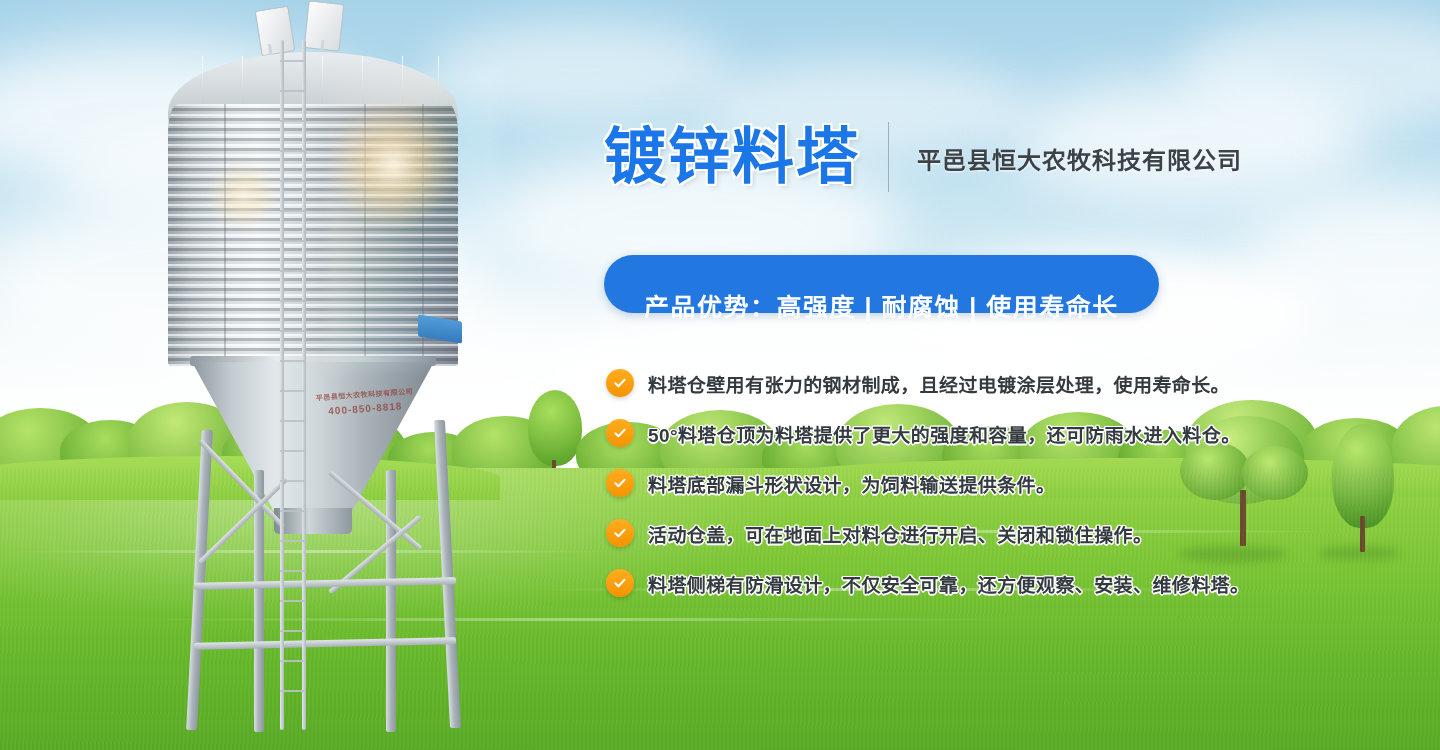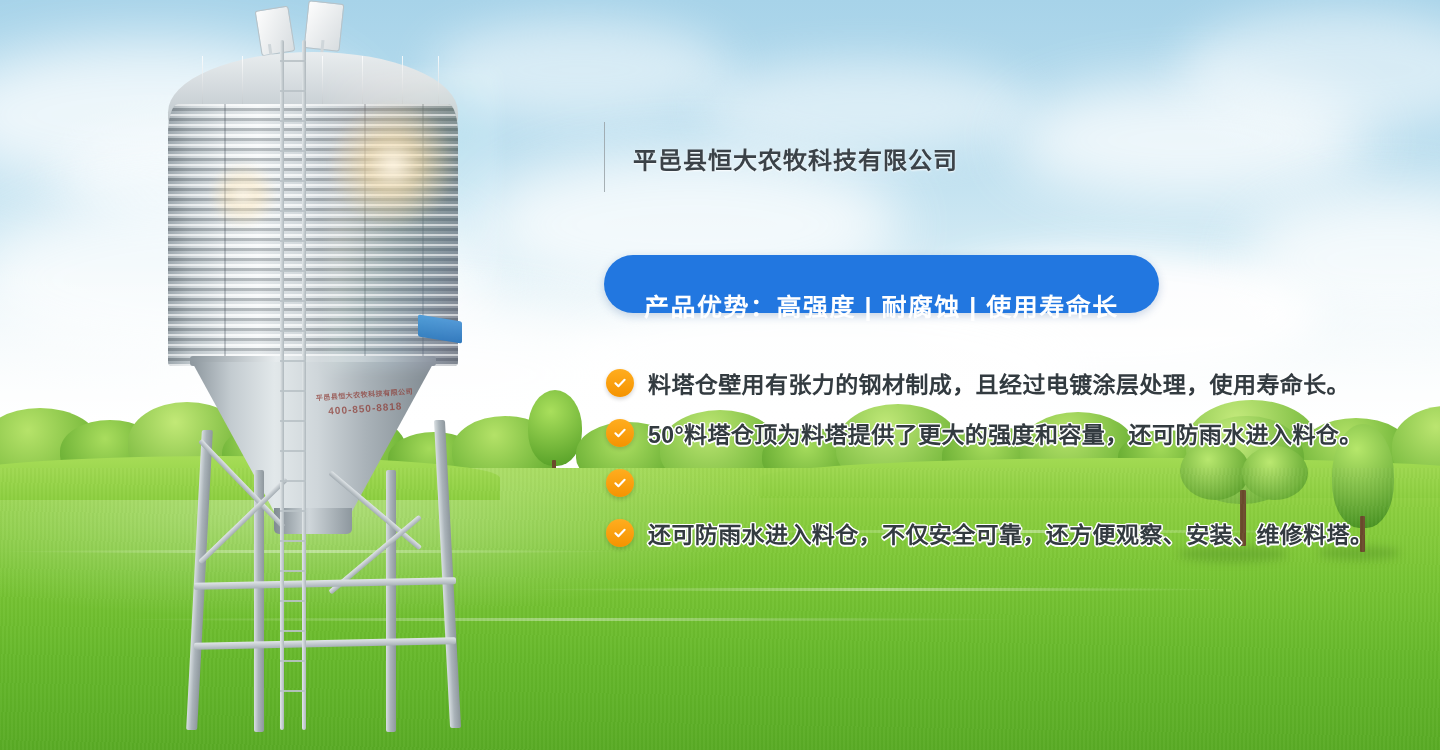--- a/index.html
+++ b/index.html
@@ -170,21 +170,21 @@
   .features{position:absolute;left:606px;top:358px;display:flex;flex-direction:column;}
   .feat{display:flex;align-items:center;height:50px;gap:14px;}
   .chk{
     width:28px;height:28px;flex:0 0 28px;border-radius:50%;
     background:linear-gradient(to bottom,#ffad1f,#f59300);
     box-shadow:0 2px 4px rgba(0,0,0,.18);
     display:flex;align-items:center;justify-content:center;
   }
   .chk svg{display:block;}
   .feat-txt{
-    font-size:23px;color:#333b40;font-weight:700;letter-spacing:.4px;white-space:nowrap;
+    font-size:19px;color:#333b40;font-weight:700;letter-spacing:.4px;white-space:nowrap;
     text-shadow:
       1.5px 0 0 #fff,-1.5px 0 0 #fff,0 1.5px 0 #fff,0 -1.5px 0 #fff,
       1px 1px 0 #fff,-1px 1px 0 #fff,1px -1px 0 #fff,-1px -1px 0 #fff;
   }
 </style>
 </head>
 <body>
 
 <div class="banner">
 
@@ -320,20 +320,21 @@
       <div class="rung" style="top:620px;"></div>
         <div class="rung" style="top:650px;"></div>
     </div>
 
     <div class="rainbow"></div>
     <div class="flare" style="left:178px;top:100px;width:130px;height:130px;"></div>
     <div class="flare" style="left:58px;top:160px;width:70px;height:70px;opacity:.7;"></div>
   </div>
 
   <div class="headline">
+    <h1>镀锌料塔</h1>
     <div class="hdiv"></div>
     <div class="co">
       <div class="cname">平邑县恒大农牧科技有限公司</div>
     </div>
   </div>
 
   <div class="pill">
     <span>产品优势：高强度 | 耐腐蚀 | 使用寿命长</span>
   </div>
 
@@ -353,24 +354,33 @@
           </svg>
       </span>
       <span class="feat-txt">50°料塔仓顶为料塔提供了更大的强度和容量，还可防雨水进入料仓。</span>
     </div>
     <div class="feat">
       <span class="chk">
         <svg width="16" height="16" viewBox="0 0 16 16">
             <path d="M3.4 8.3 L6.4 11.2 L12.6 4.8" fill="none" stroke="#fff" stroke-width="2.1" stroke-linecap="round" stroke-linejoin="round"></path>
           </svg>
       </span>
-    </div>
-    <div class="feat">
-      <span class="chk">
-        <svg width="16" height="16" viewBox="0 0 16 16">
-            <path d="M3.4 8.3 L6.4 11.2 L12.6 4.8" fill="none" stroke="#fff" stroke-width="2.1" stroke-linecap="round" stroke-linejoin="round"></path>
-          </svg>
-      </span>
-      <span class="feat-txt">还可防雨水进入料仓，不仅安全可靠，还方便观察、安装、维修料塔。</span>
+      <span class="feat-txt">料塔底部漏斗形状设计，为饲料输送提供条件。</span>
+    </div>
+    <div class="feat">
+      <span class="chk">
+        <svg width="16" height="16" viewBox="0 0 16 16">
+            <path d="M3.4 8.3 L6.4 11.2 L12.6 4.8" fill="none" stroke="#fff" stroke-width="2.1" stroke-linecap="round" stroke-linejoin="round"></path>
+          </svg>
+      </span>
+      <span class="feat-txt">活动仓盖，可在地面上对料仓进行开启、关闭和锁住操作。</span>
+    </div>
+    <div class="feat">
+      <span class="chk">
+        <svg width="16" height="16" viewBox="0 0 16 16">
+            <path d="M3.4 8.3 L6.4 11.2 L12.6 4.8" fill="none" stroke="#fff" stroke-width="2.1" stroke-linecap="round" stroke-linejoin="round"></path>
+          </svg>
+      </span>
+      <span class="feat-txt">料塔侧梯有防滑设计，不仅安全可靠，还方便观察、安装、维修料塔。</span>
     </div>
   </div>
 
 </div>
 
 </body></html>

